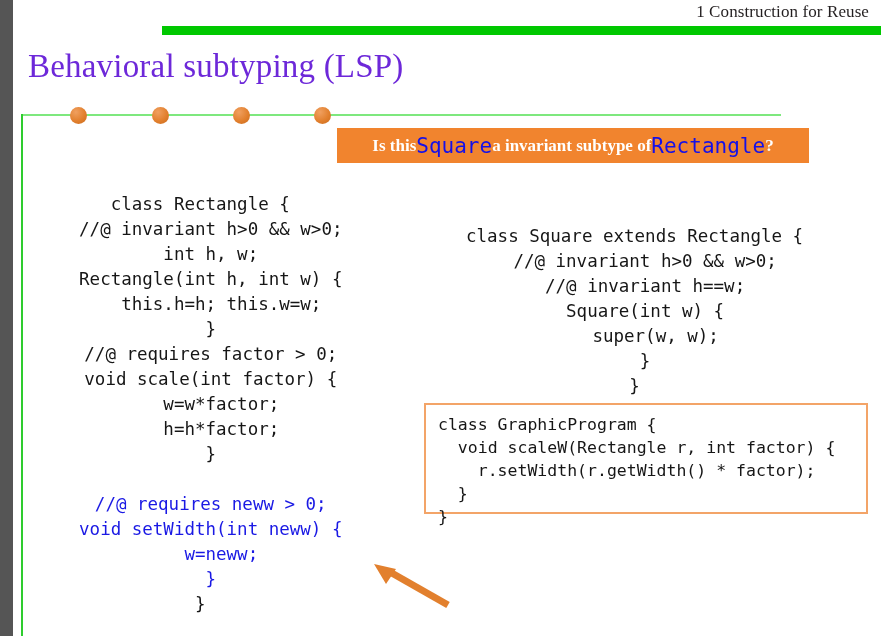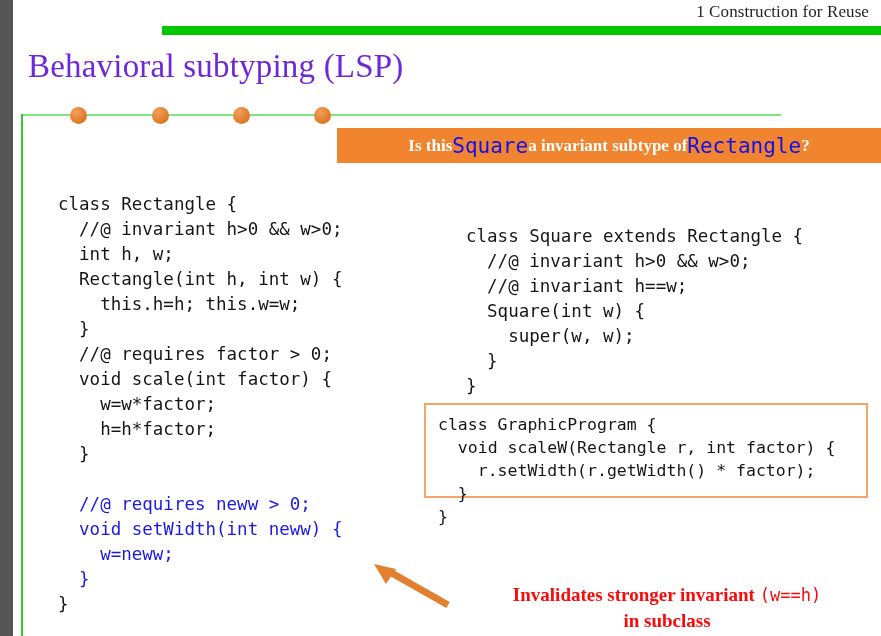--- a/index.html
+++ b/index.html
@@ -82,21 +82,21 @@
     height: 17px;
     border-radius: 50%;
     background: radial-gradient(circle at 35% 30%, #f0a060 0%, #e2802e 55%, #c96a1c 100%);
   }
 
   
   .question-banner {
     position: absolute;
     left: 337px;
     top: 128px;
-    width: 544px;
+    width: 472px;
     height: 35px;
     background: #f1842e;
     box-sizing: border-box;
     display: flex;
     align-items: center;
     justify-content: center;
     color: #ffffff;
     font-family: "Liberation Serif", serif;
     font-weight: bold;
     font-size: 17px;
@@ -110,32 +110,33 @@
   }
 
   
   .code {
     position: absolute;
     font-family: "DejaVu Sans Mono", monospace;
     font-size: 17.5px;
     line-height: 25px;
     color: #161616;
     white-space: pre;
+    text-align: center;
   }
   .code.left  { left: 58px;  top: 192px; }
   .code.right { left: 466px; top: 192px; margin-top: 32px; }
   .code .blue { color: #1a19e4; }
 
   
   .gp-box {
     position: absolute;
     left: 424px;
     top: 403px;
     width: 444px;
-    height: 95px;
+    height: 111px;
     border: 2px solid #f3a468;
     box-sizing: border-box;
     background: #ffffff;
   }
   .gp-code {
     position: absolute;
     left: 12px;
     top: 8px;
     font-family: "DejaVu Sans Mono", monospace;
     font-size: 16.5px;
@@ -234,15 +235,14 @@
     r.setWidth(r.getWidth() * factor);
   }
 }</div>
   </div>
 
   <svg class="arrow" viewBox="0 0 86 50" xmlns="http://www.w3.org/2000/svg">
     <line x1="78" y1="45" x2="20" y2="12" stroke="#e2802e" stroke-width="7" stroke-linecap="butt"></line>
     <polygon points="4,4 26,9 16,24" fill="#e2802e"></polygon>
   </svg>
 
-  <div class="annotation"><span>Invalidates stronger invariant </span><span class="mono">(w==h)</span><br><span>in subclass</span></div>
 
 </div>
 
 </body></html>

